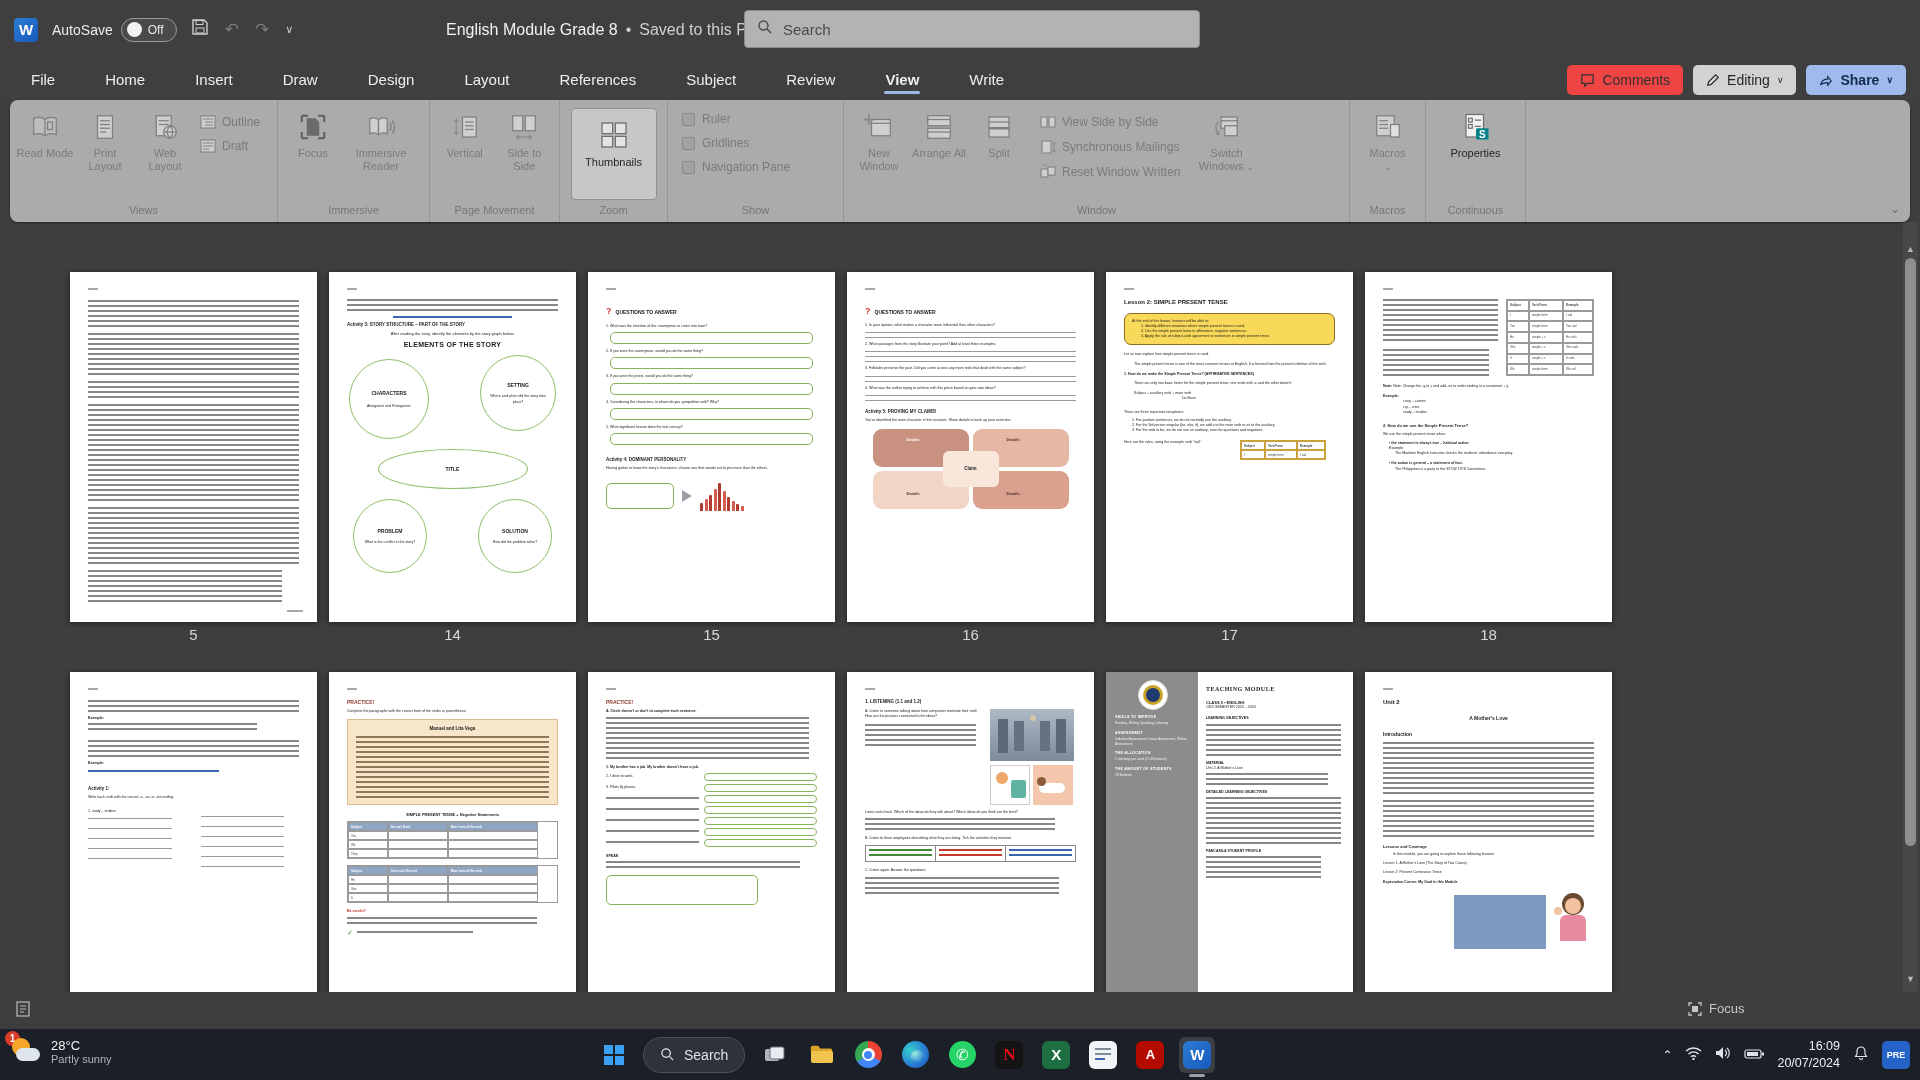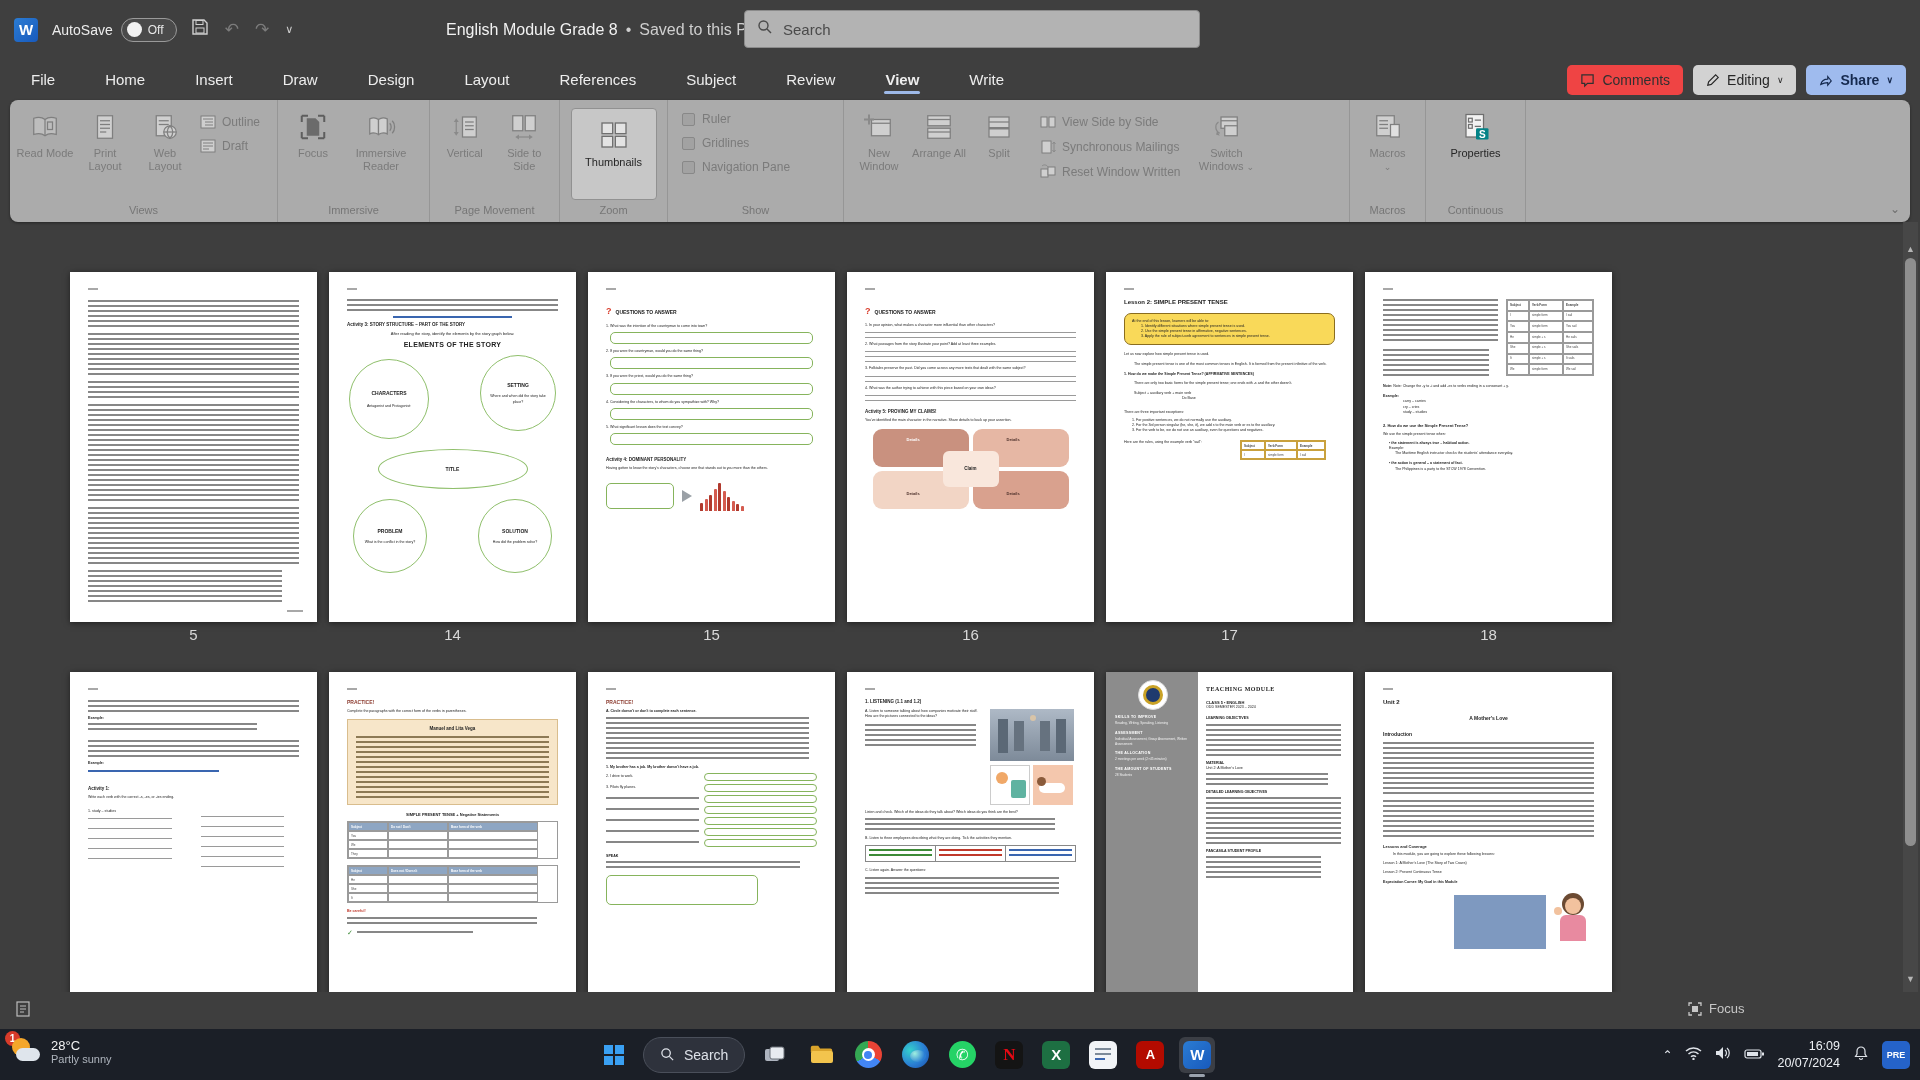--- a/index.html
+++ b/index.html
@@ -414,20 +414,21 @@
               <rect x="8" y="4" width="13" height="9" fill="#cfcfcf" stroke="#7f7f7f"></rect>
               <line x1="8" y1="7" x2="21" y2="7" stroke="#7f7f7f"></line>
               <rect x="11" y="11" width="10" height="8" fill="#cfcfcf" stroke="#7f7f7f"></rect>
               <path d="M6 8c-3 2-3 7 1 9" stroke="#8a8a8a" fill="none"></path>
               <path d="M7 19l-3-1 1-3z" fill="#8a8a8a"></path>
             </svg>
           </span>
         <span class="blbl"><span>Switch Windows</span> <span class="chev">⌄</span></span>
       </div>
     </div>
+    <div class="rg-label">Window</div>
   </div>
 
   <div class="rgroup" style="width:76px">
     <div class="rg-content" style="justify-content:center">
       <div class="bigbtn">
         <span class="ric">
             <svg width="30" height="30" viewBox="0 0 24 24">
               <rect x="3" y="3" width="14" height="16" fill="#cfcfcf" stroke="#7f7f7f"></rect>
               <line x1="5" y1="7" x2="12" y2="7" stroke="#7f7f7f"></line>
               <line x1="5" y1="10" x2="12" y2="10" stroke="#7f7f7f"></line>

